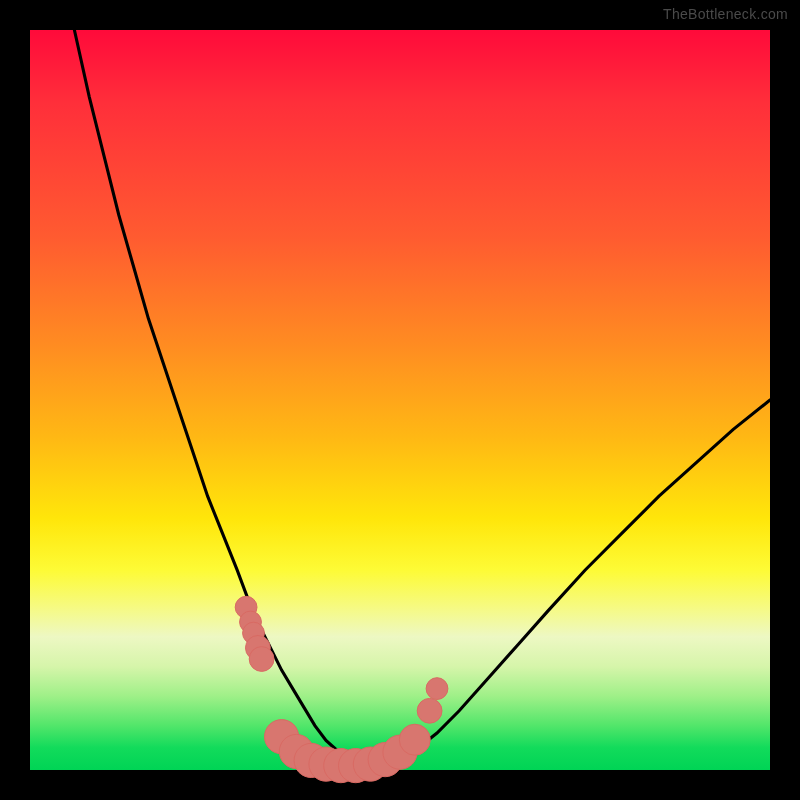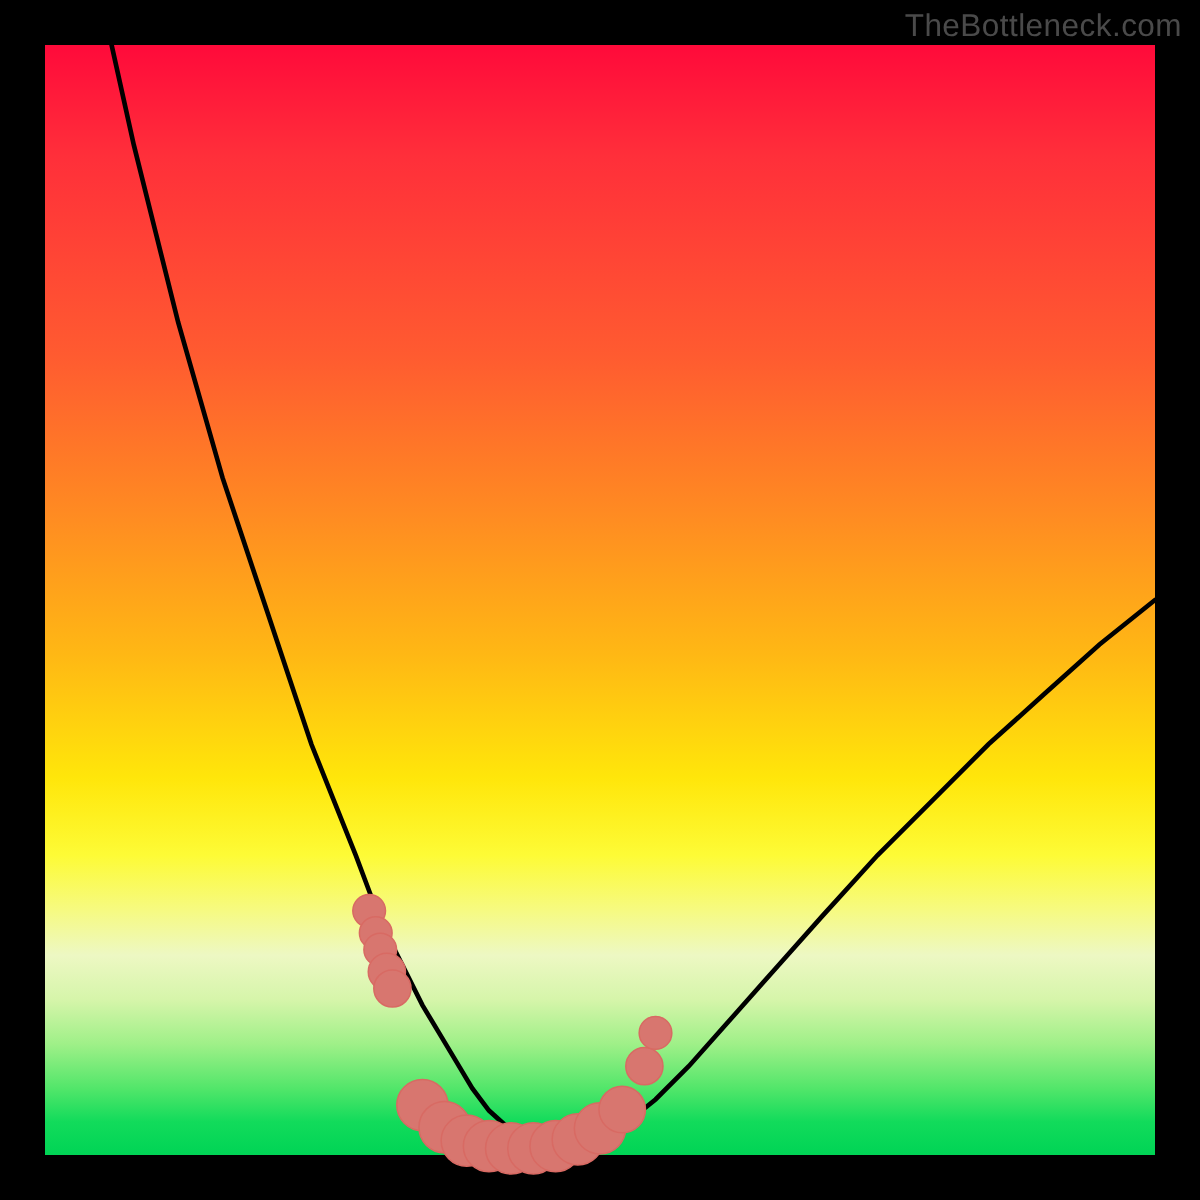--- a/index.html
+++ b/index.html
@@ -48,21 +48,21 @@
     top: 0;
     width: 740px;
     height: 740px;
     overflow: visible;
   }
   .watermark {
     position: absolute;
     top: 6px;
     right: 12px;
     color: #4a4a4a;
-    font-size: 21px;
+    font-size: 14px;
     letter-spacing: 0.3px;
     font-family: Arial, Helvetica, sans-serif;
   }
 </style>
 </head>
 <body>
 
 <div class="frame">
   <div class="plot">
     <svg class="curve-svg" viewBox="0 0 740 740" preserveAspectRatio="none">

